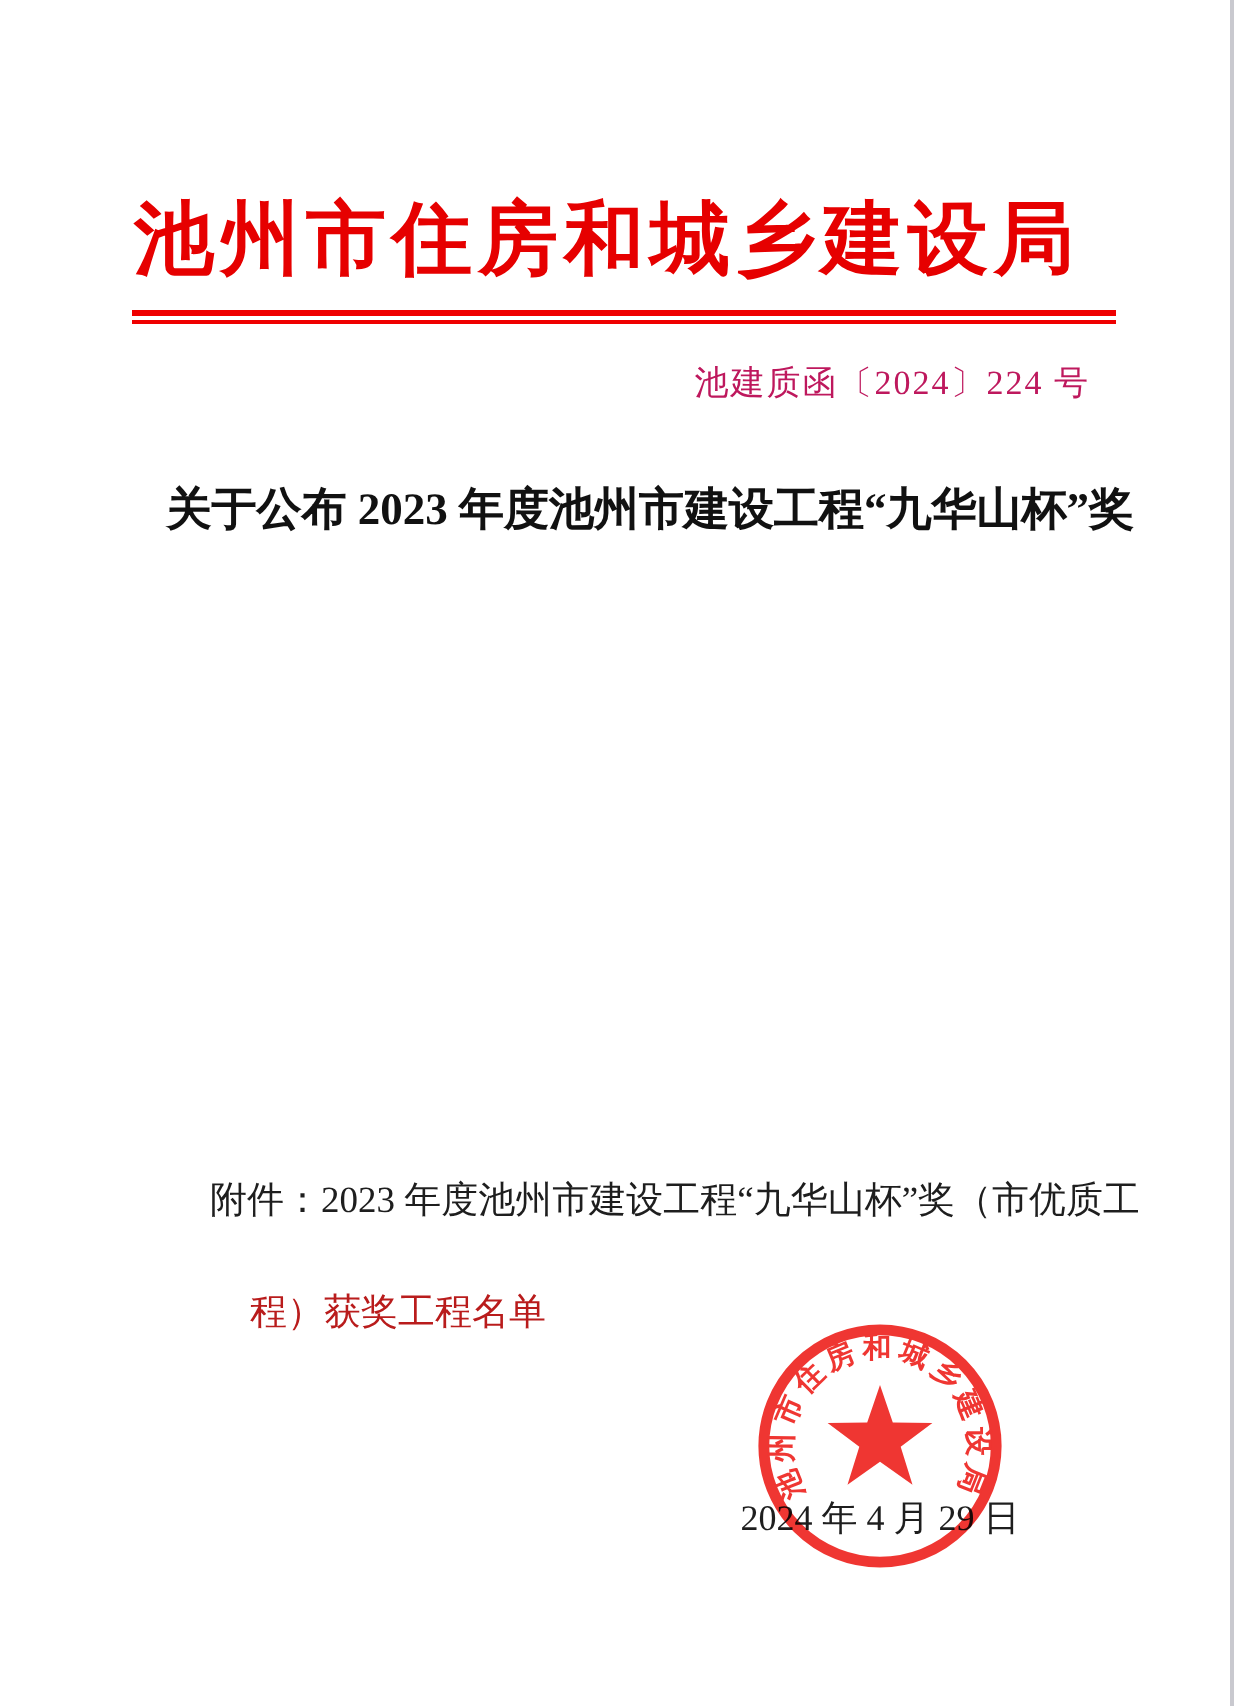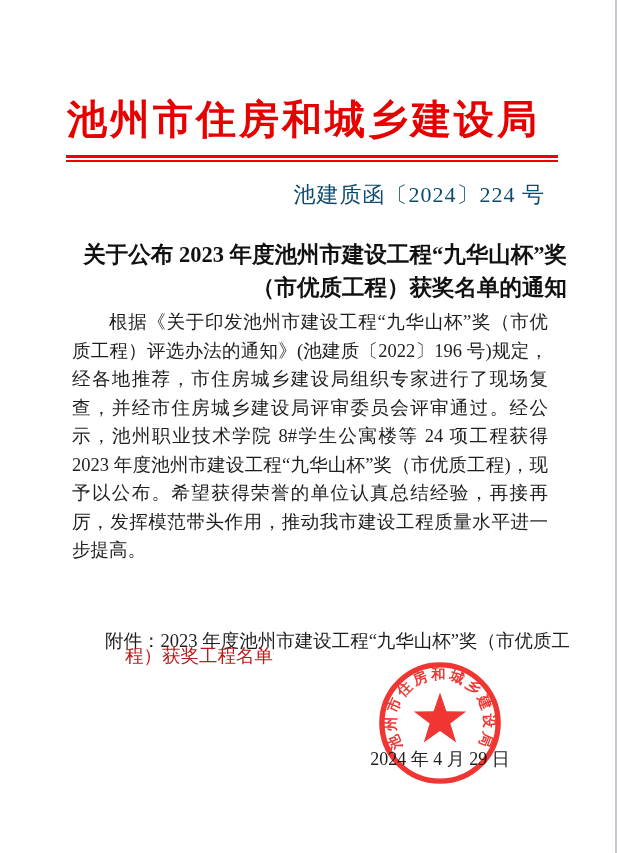--- a/index.html
+++ b/index.html
@@ -22,39 +22,39 @@
     white-space:nowrap;
   }
   .red-rule{
     position:absolute;left:66px;top:155px;width:492px;height:7px;
     border-top:3px solid #ef0000;
     border-bottom:2px solid #ef0000;
     box-sizing:border-box;
   }
   .doc-number{
     position:absolute;top:180px;right:70px;
-    font-size:22px;letter-spacing:1px;
-    color:#0c4a6e;
+    font-size:17px;letter-spacing:1px;
+    color:#be185d;
   }
   .doc-title{
     position:absolute;top:238px;left:40px;right:48px;
     text-align:right;
     font-size:22.5px;font-weight:bold;line-height:33px;
     color:#111;
   }
   .body-text{
     position:absolute;top:308px;left:72px;width:476px;
     font-size:18.5px;line-height:28.5px;
     text-align:justify;
     color:#1e1e1e;
   }
   .body-text p{margin:0;}
   .body-text p.indent{text-indent:2em;}
   .attachment-line1{
-    position:absolute;top:628px;left:105px;
+    position:absolute;top:587px;left:105px;
     font-size:18.5px;color:#1e1e1e;white-space:nowrap;
   }
   .attachment-line2{
     position:absolute;top:643px;left:125px;
     font-size:18.5px;color:#b91c1c;white-space:nowrap;
   }
   .issue-date{
     position:absolute;top:747px;left:300px;width:280px;
     text-align:center;
     font-size:18px;color:#1e1e1e;white-space:nowrap;
@@ -76,25 +76,23 @@
 <div class="page">
 
   <div class="bureau-title">池州市住房和城乡建设局</div>
 
   <div class="red-rule"></div>
 
   <div class="doc-number">池建质函〔2024〕224 号</div>
 
   <div class="doc-title">
     <div>关于公布 2023 年度池州市建设工程“九华山杯”奖</div>
-    <div>（市优质工程）获奖名单的通知</div>
   </div>
 
   <div class="body-text">
-    <p class="indent">根据《关于印发池州市建设工程“九华山杯”奖（市优质工程）评选办法的通知》(池建质〔2022〕196 号)规定，经各地推荐，市住房城乡建设局组织专家进行了现场复查，并经市住房城乡建设局评审委员会评审通过。经公示，池州职业技术学院 8#学生公寓楼等 24 项工程获得 2023 年度池州市建设工程“九华山杯”奖（市优质工程)，现予以公布。希望获得荣誉的单位认真总结经验，再接再厉，发挥模范带头作用，推动我市建设工程质量水平进一步提高。</p>
   </div>
 
   <div class="attachment-line1">附件：2023 年度池州市建设工程“九华山杯”奖（市优质工</div>
   <div class="attachment-line2">程）获奖工程名单</div>
 
   <div class="issue-date">2024 年 4 月 29 日</div>
 
   <svg class="seal" viewBox="0 0 130 130" xmlns="http://www.w3.org/2000/svg">
     <circle cx="65" cy="65" r="59" fill="none" stroke="#ed1a15" stroke-width="5.5"></circle>
     <polygon fill="#ed1a15" points="65,34 71.5,53.1 91.6,53.3 75.5,65.4 81.5,84.7 65,73 48.5,84.7 54.5,65.4 38.4,53.3 58.5,53.1"></polygon>

